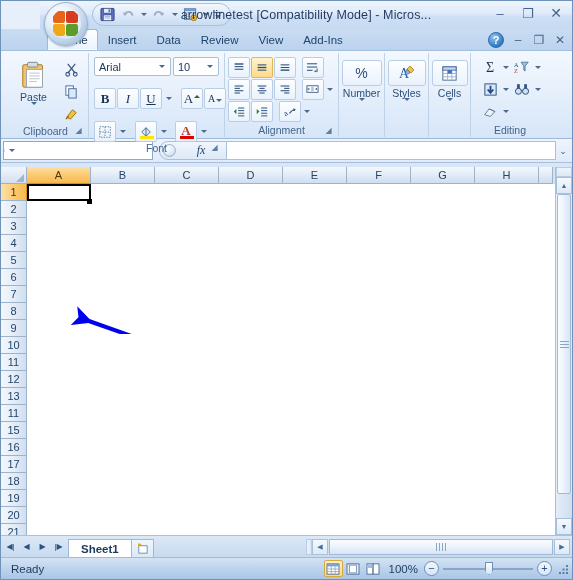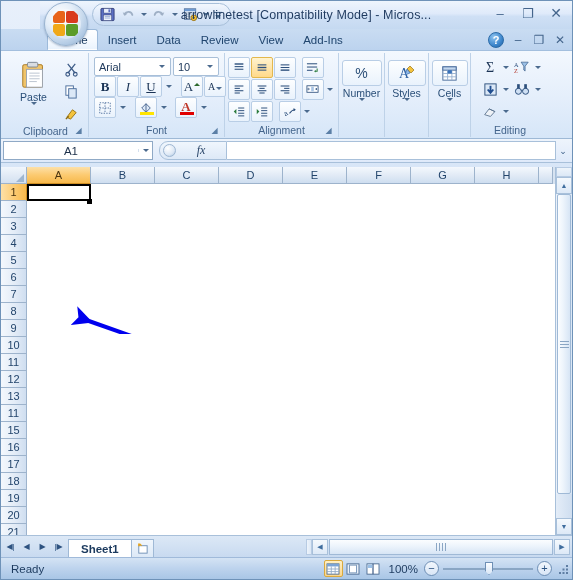--- a/index.html
+++ b/index.html
@@ -466,21 +466,21 @@
           </div>
         </div>
       </div>
       <div class="group-label">
         <span>Clipboard</span>
         <span class="dlg-launcher">◢</span>
       </div>
     </div>
 
     <div class="group" style="width:136px">
-      <div class="group-body" style="flex-direction:column;gap:0;width:100%;padding:2px 2px 0 2px">
+      <div class="group-body" style="flex-direction:column;gap:12px;width:100%;padding:2px 2px 0 2px">
         <div class="row" style="width:100%;gap:2px">
           <div class="combo" style="flex:1">
             <span class="cv">Arial</span>
             <span class="cd">
                 <span class="caret"></span>
               </span>
           </div>
           <div class="combo" style="width:46px">
             <span class="cv">10</span>
             <span class="cd">
@@ -767,21 +767,20 @@
         </div>
       </div>
       <div class="group-label">
         <span>Editing</span>
       </div>
     </div>
   </div>
 
   <div class="fbar">
     <div class="namebox">
-      <span class="nv">A1</span>
       <span class="nd">
           <span class="caret"></span>
         </span>
     </div>
     <div class="fbar-sep"></div>
     <div class="fxgroup">
       <span class="fxdot"></span>
       <span class="fxlbl">fx</span>
     </div>
     <div class="finput"></div>

